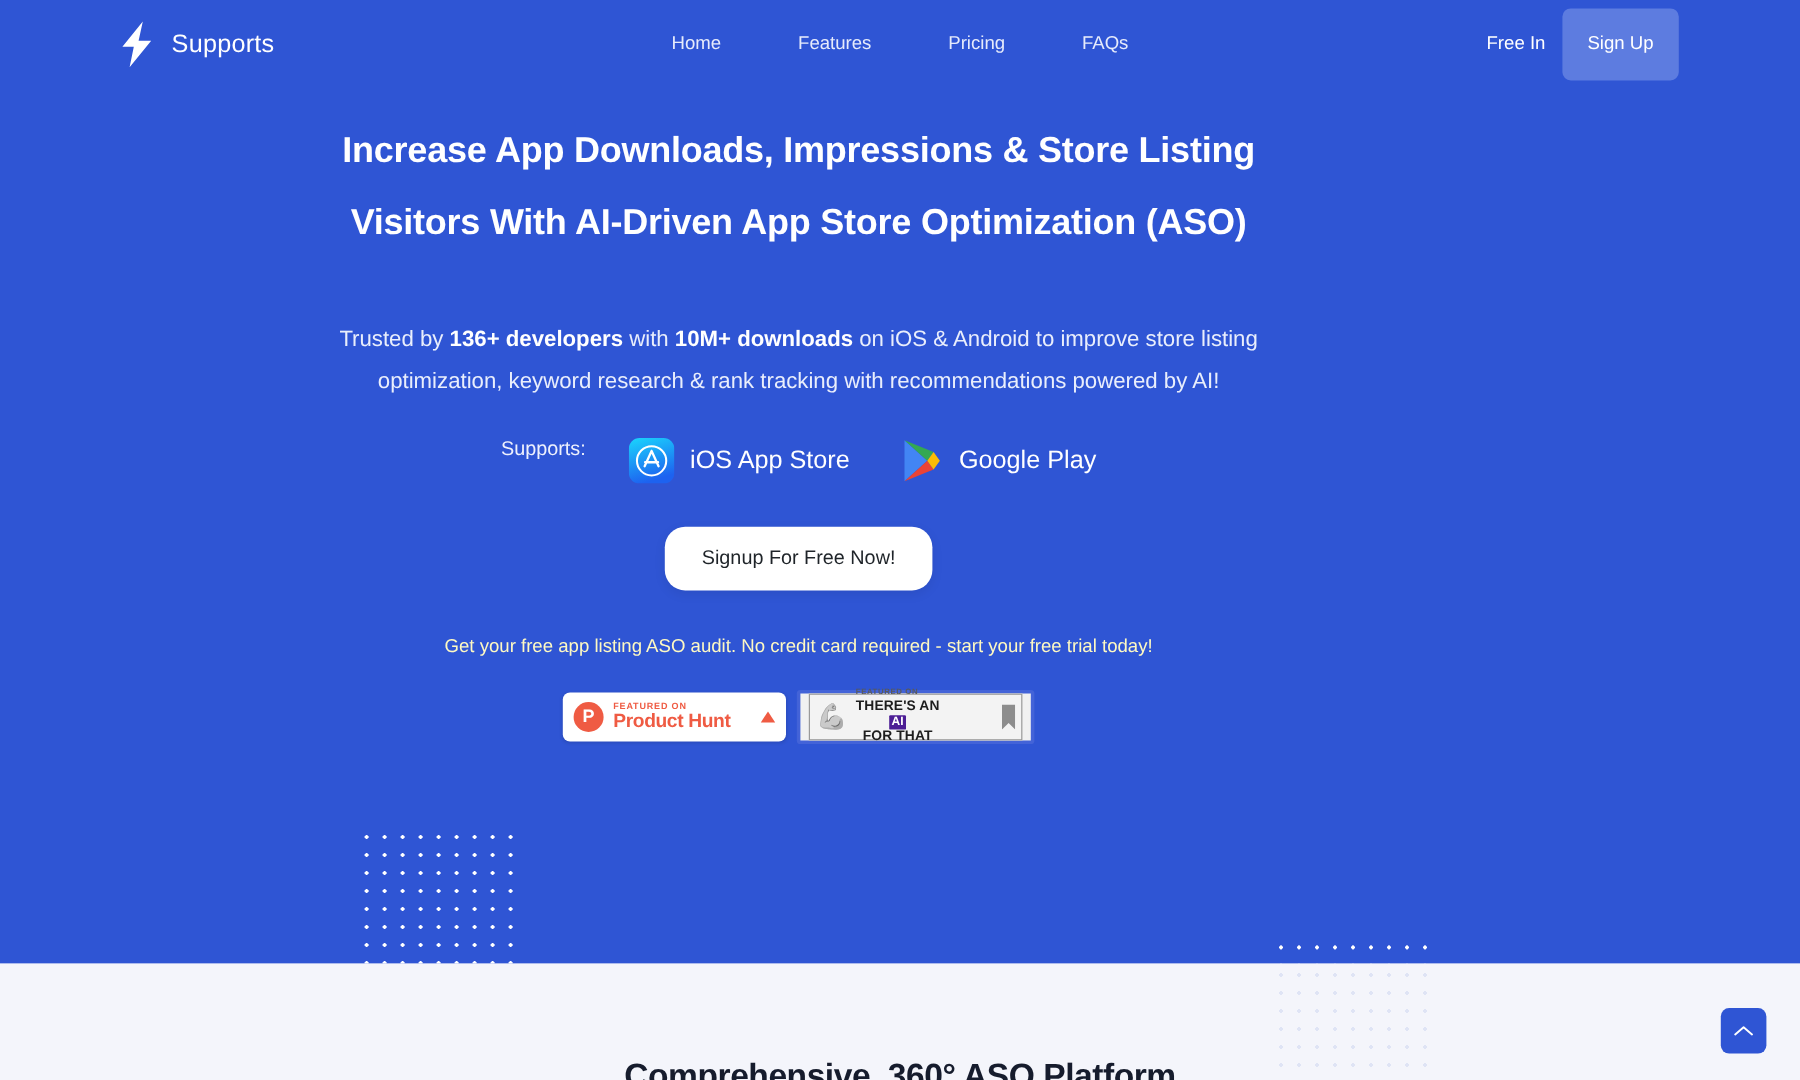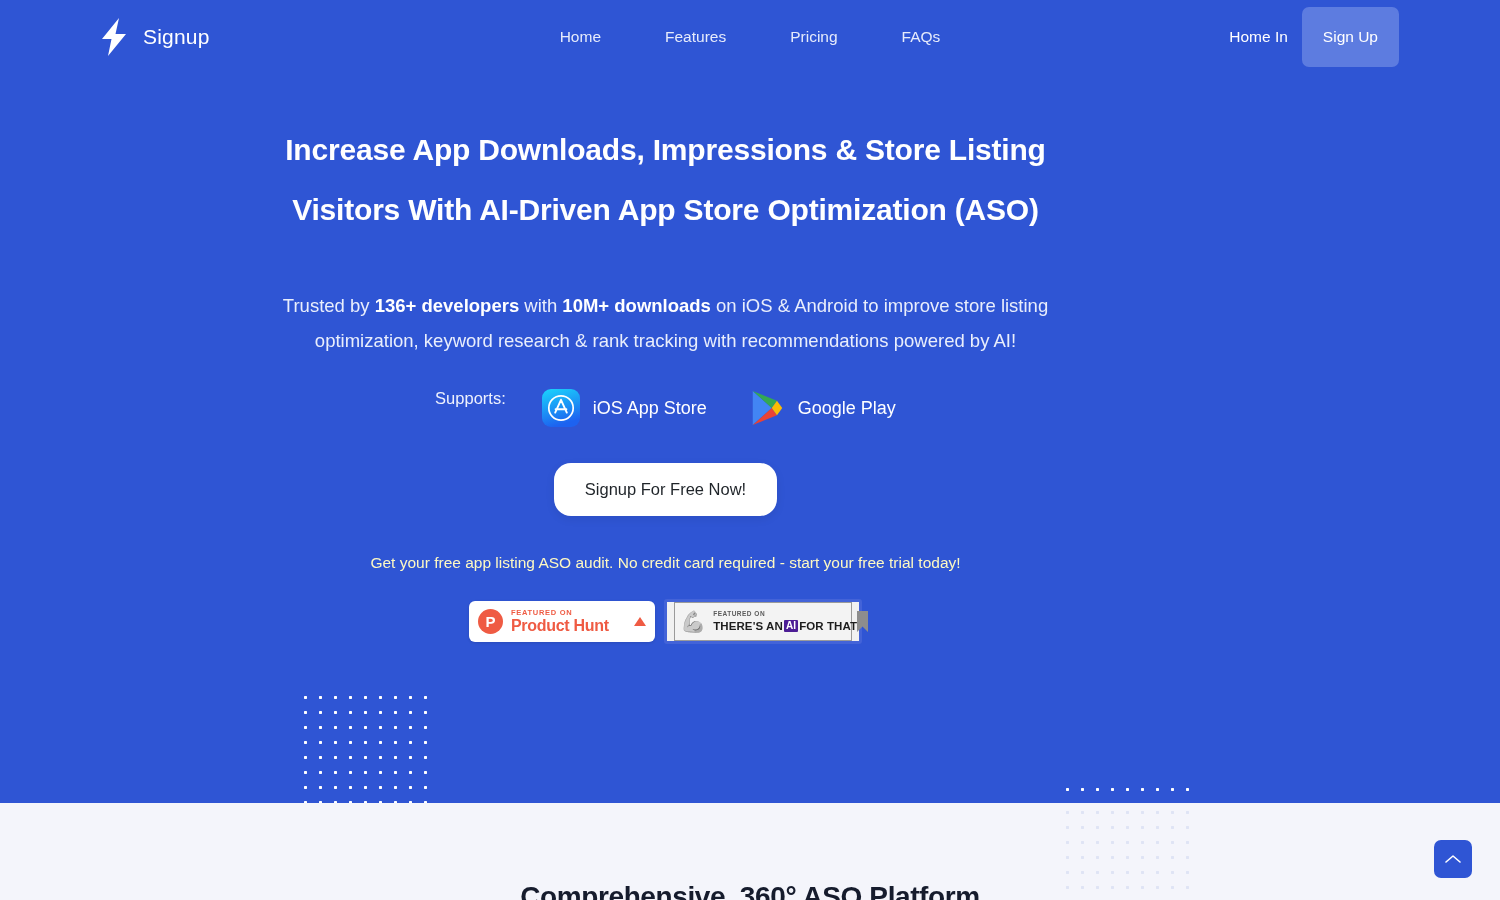--- a/index.html
+++ b/index.html
@@ -83,21 +83,21 @@
     padding: 21px 21px;
     cursor: pointer;
     white-space: nowrap;
   }
 
   
   .hero-content {
     position: absolute;
     top: 0; left: 0;
     width: 1331px;
-    padding-top: 120px;
+    padding-top: 96px;
     text-align: center;
     z-index: 20;
   }
   .headline {
     color: #ffffff;
     font-size: 30px;
     font-weight: bold;
     line-height: 60px;
     letter-spacing: -0.2px;
   }
@@ -126,21 +126,21 @@
     margin-right: 22px;
   }
   .store {
     display: flex;
     align-items: center;
     gap: 13px;
     margin-right: 28px;
     cursor: pointer;
   }
   .store:last-child { margin-right: 0; }
-  .store-name { color: #ffffff; font-size: 18px; white-space: nowrap; }
+  .store-name { color: #ffffff; font-size: 21px; white-space: nowrap; }
   .appstore-icon { width: 38px; height: 38px; display: block; }
   .gplay-icon { width: 36px; height: 38px; display: block; }
 
   
   .cta-wrap { margin-top: 36px; }
   .cta-btn {
     background: #ffffff;
     color: #1f2429;
     font-size: 16.5px;
     font-family: "Liberation Sans", sans-serif;
@@ -244,20 +244,21 @@
   .taft-big {
     color: #1d1d1d;
     font-size: 11.5px;
     font-weight: bold;
     letter-spacing: .1px;
     display: flex;
     align-items: center;
     gap: 1px;
     margin-top: 3px;
     white-space: nowrap;
+    flex-direction: column;
   }
   .taft-ai {
     background: #4c1d95;
     color: #ffffff;
     padding: 1px 2px;
     font-size: 10px;
     border-radius: 1px;
   }
   .taft-mark { margin-left: auto; flex: none; }
 
@@ -324,32 +325,32 @@
 
   <div class="dots dots-left"></div>
   <div class="dots dots-right-blue"></div>
 
   <div class="navbar">
 
     <div class="brand">
       <svg class="bolt-icon" viewBox="0 0 32 40">
         <path d="M21 1 L4 22 L13.5 22 L10 39 L28 17 L17.5 17 Z" fill="#ffffff"></path>
       </svg>
-      <span class="brand-name">Signup</span>
+      <span class="brand-name">Supports</span>
     </div>
 
     <div class="nav-links">
       <a class="nav-link">Home</a>
       <a class="nav-link">Features</a>
       <a class="nav-link">Pricing</a>
       <a class="nav-link">FAQs</a>
     </div>
 
     <div class="nav-actions">
-      <a class="signin-link">Home In</a>
+      <a class="signin-link">Free In</a>
       <button class="signup-btn">Sign Up</button>
     </div>
   </div>
 
   <div class="hero-content">
 
     <h1 class="headline">
       <span>Increase App Downloads, Impressions &amp; Store Listing</span><br>
       <span>Visitors With AI-Driven App Store Optimization (ASO)</span>
     </h1>

